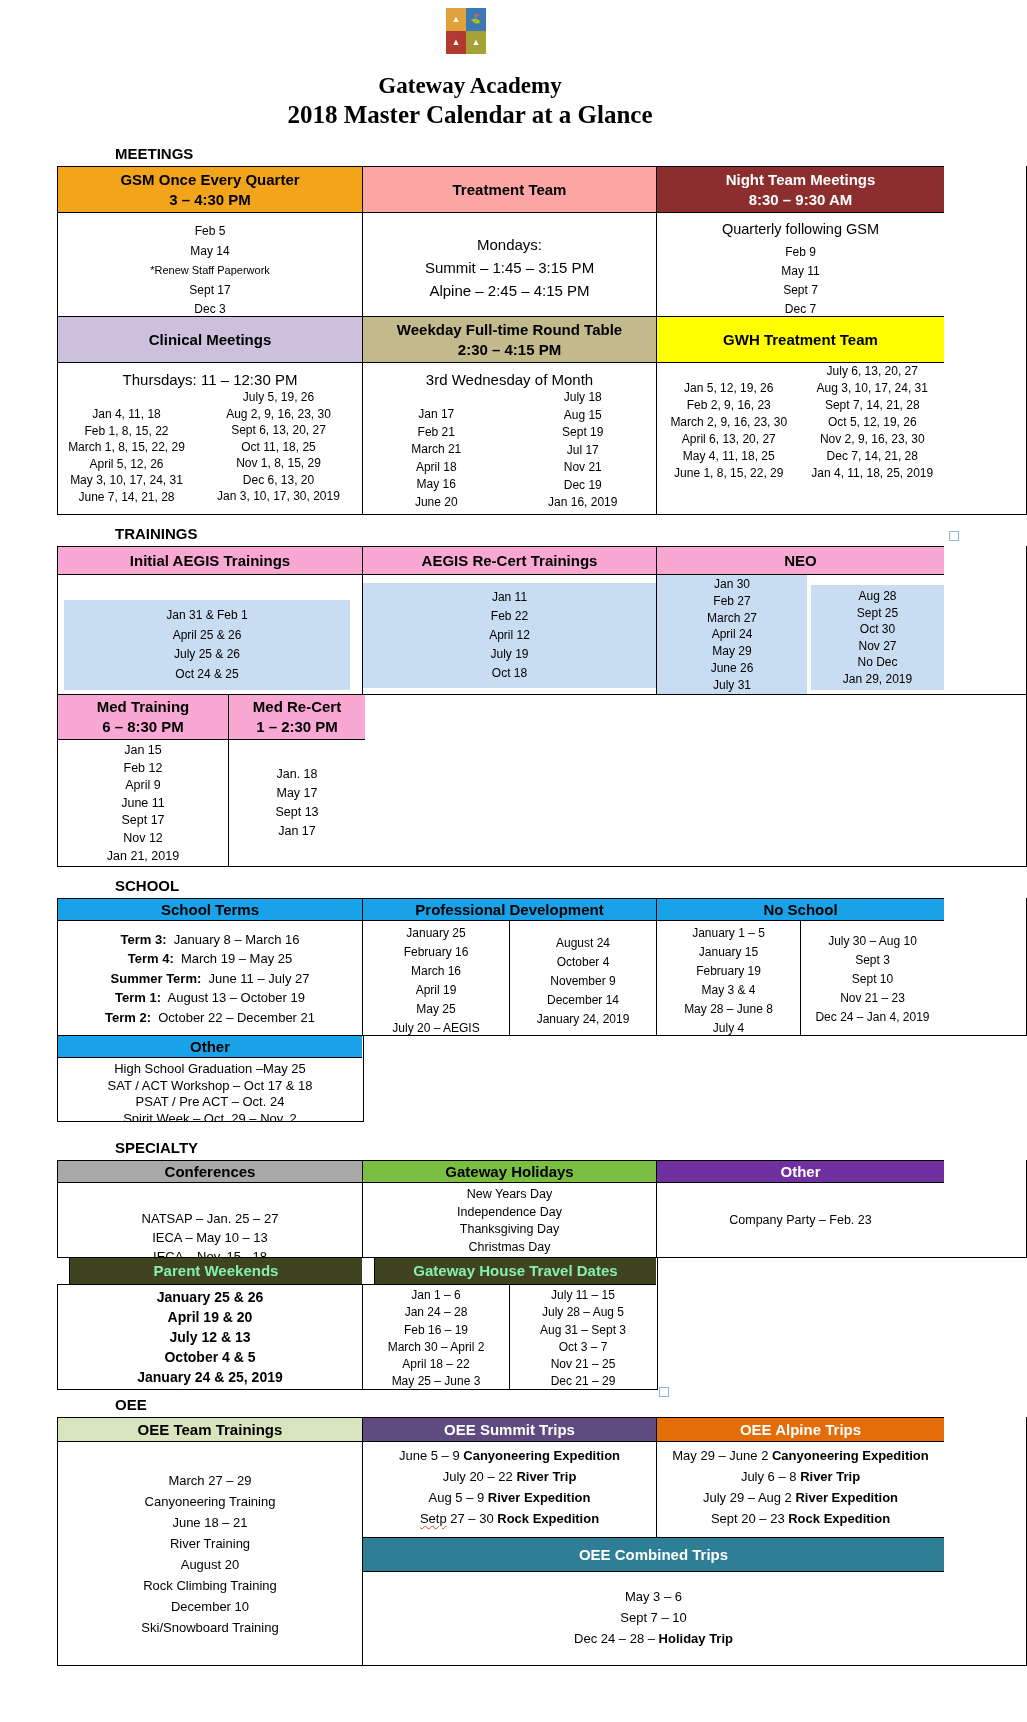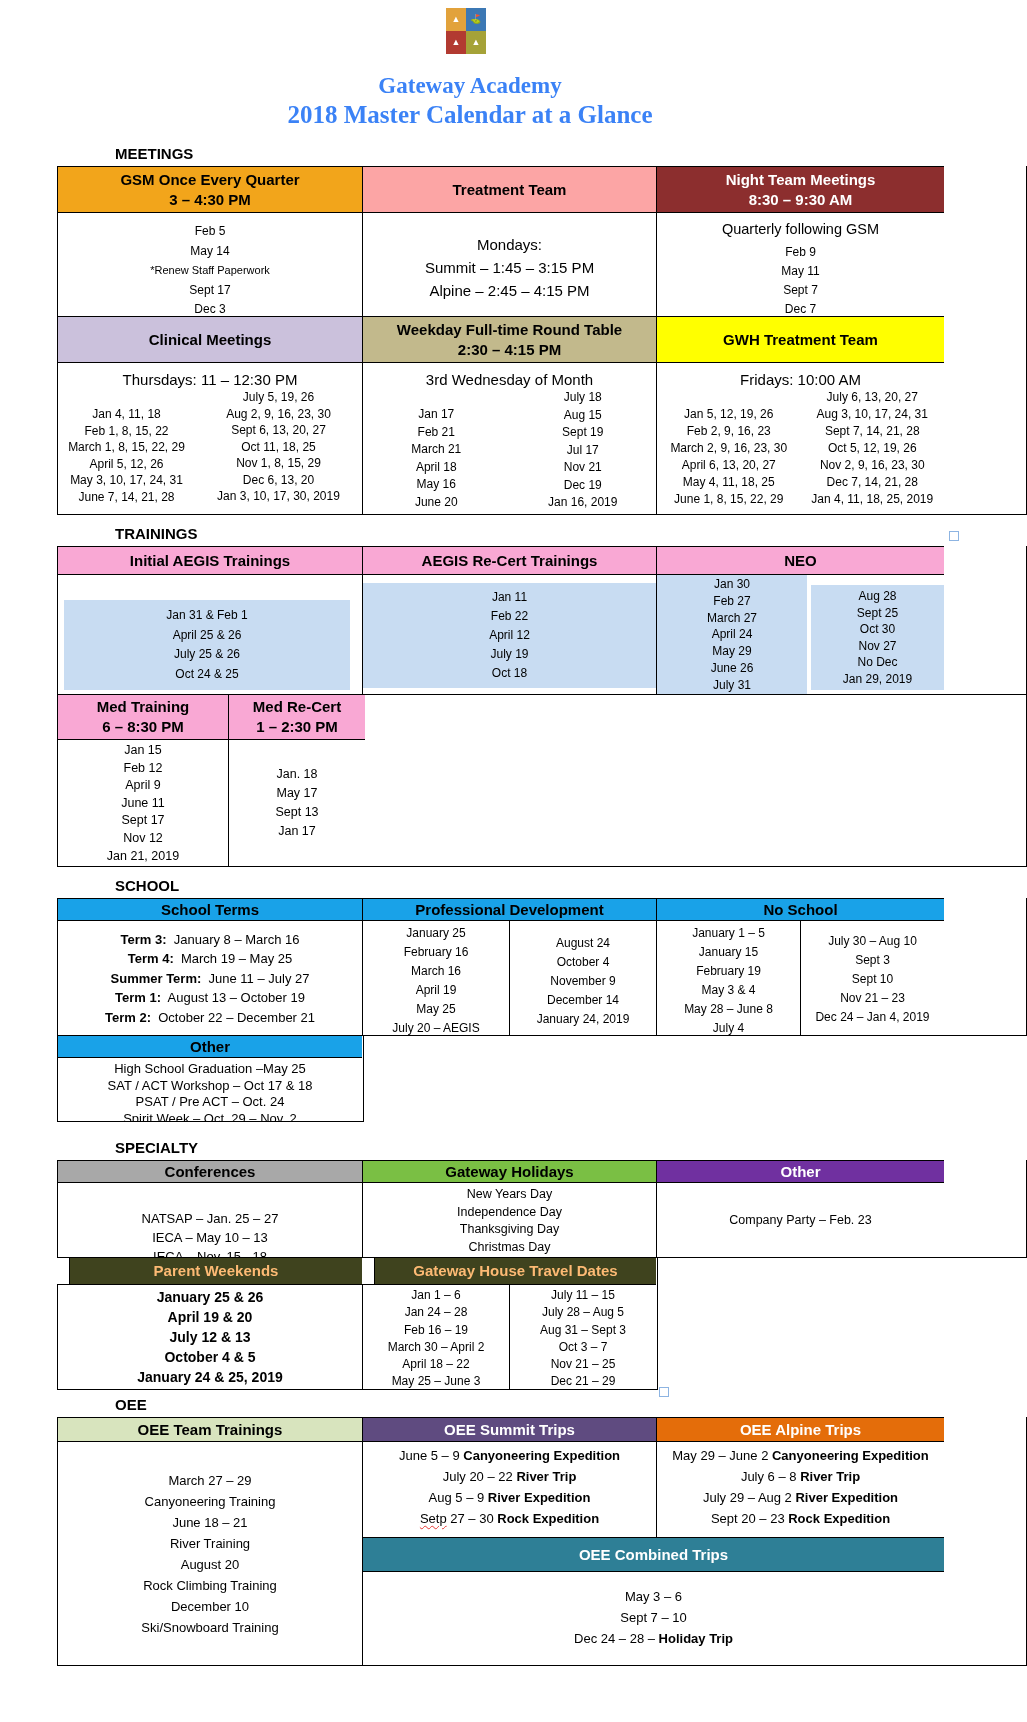--- a/index.html
+++ b/index.html
@@ -5,21 +5,21 @@
   html,body{margin:0;padding:0;background:#fff;}
   body{width:1027px;font-family:"Liberation Sans",sans-serif;color:#000;}
   .page{position:relative;width:1027px;height:1722px;background:#fff;overflow:hidden;}
 
   
   .logo{width:40px;height:46px;margin:8px 0 0 446px;display:grid;grid-template-columns:1fr 1fr;grid-template-rows:1fr 1fr;}
   .logo .q{display:flex;align-items:center;justify-content:center;color:#fff;font-size:9px;line-height:1;}
   .q1{background:#E2A23B;} .q2{background:#3C78B4;} .q3{background:#B23A31;} .q4{background:#A5A238;}
 
   
-  .title{width:940px;text-align:center;margin-top:18px;font-family:"Liberation Serif",serif;font-weight:bold;color:#3b82f6;}
+  .title{width:940px;text-align:center;margin-top:18px;font-family:"Liberation Serif",serif;font-weight:bold;color:#000000;}
   .t1{font-size:23px;line-height:28px;}
   .t2{font-size:25px;line-height:30px;}
 
   
   .sec-label{margin:14px 0 3px 115px;font-size:15px;font-weight:bold;line-height:19px;}
   .sec-label.tight{margin-top:9px;}
   .sec-label.spec{margin-top:16px;}
   .sec-label.oee{margin-top:5px;}
 
   
@@ -34,21 +34,21 @@
   .tt-hdr{background:#fca5a5;}
   .nt-hdr{background:#8C2E2E;color:#fff;}
   .clin-hdr{background:#CBC1DC;}
   .rt-hdr{background:#C2B98C;}
   .gwh-hdr{background:#FFFF00;}
   .aegis-hdr{background:#f9a8d4;}
   .school-hdr{background:#19A2E8;}
   .conf-hdr{background:#A8A8A8;}
   .hol-hdr{background:#7ABF44;}
   .spo-hdr{background:#7030A0;color:#fff;}
-  .olive-hdr{background:#3F431E;color:#fdba74;margin-left:12px;}
+  .olive-hdr{background:#3F431E;color:#86efac;margin-left:12px;}
   .oeet-hdr{background:#D8E4BE;}
   .oees-hdr{background:#5F4B80;color:#fff;}
   .oeea-hdr{background:#E46D0A;color:#fff;}
   .oeec-hdr{background:#2E7F96;color:#fff;}
 
   
   .meet{grid-template-columns:305px 294px 288px;grid-template-rows:46px 104px 46px 152px;}
   .gsm-c{padding-top:9px;font-size:12px;}
   .gsm-c .ln{line-height:19.5px;}
   .gsm-c .small{font-size:11px;}
@@ -240,21 +240,20 @@
             <div class="ln">Aug 15</div>
             <div class="ln">Sept 19</div>
             <div class="ln">Jul 17</div>
             <div class="ln">Nov 21</div>
             <div class="ln">Dec 19</div>
             <div class="ln">Jan 16, 2019</div>
           </div>
       </div>
     </div>
     <div class="cell gwh">
-      <div class="sub">Fridays: 10:00 AM</div>
       <div class="cols">
         <div class="c c1">
             <div class="ln">Jan 5, 12, 19, 26</div>
             <div class="ln">Feb 2, 9, 16, 23</div>
             <div class="ln">March 2, 9, 16, 23, 30</div>
             <div class="ln">April 6, 13, 20, 27</div>
             <div class="ln">May 4, 11, 18, 25</div>
             <div class="ln">June 1, 8, 15, 22, 29</div>
           </div>
         <div class="c c2">

